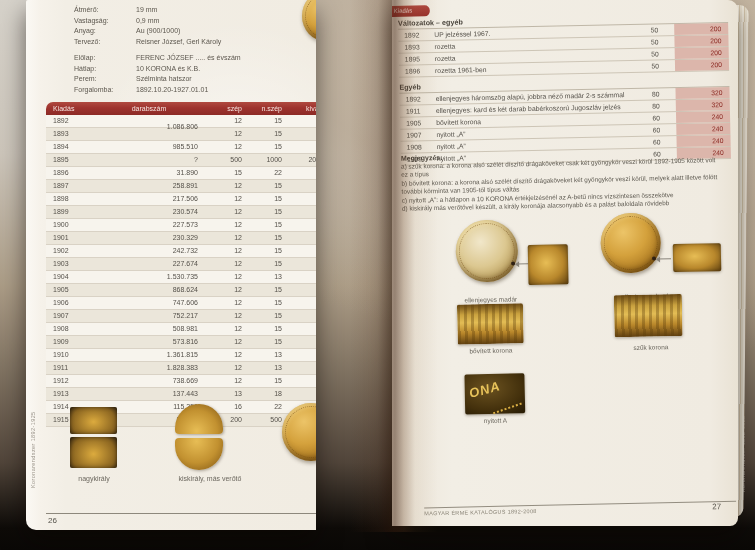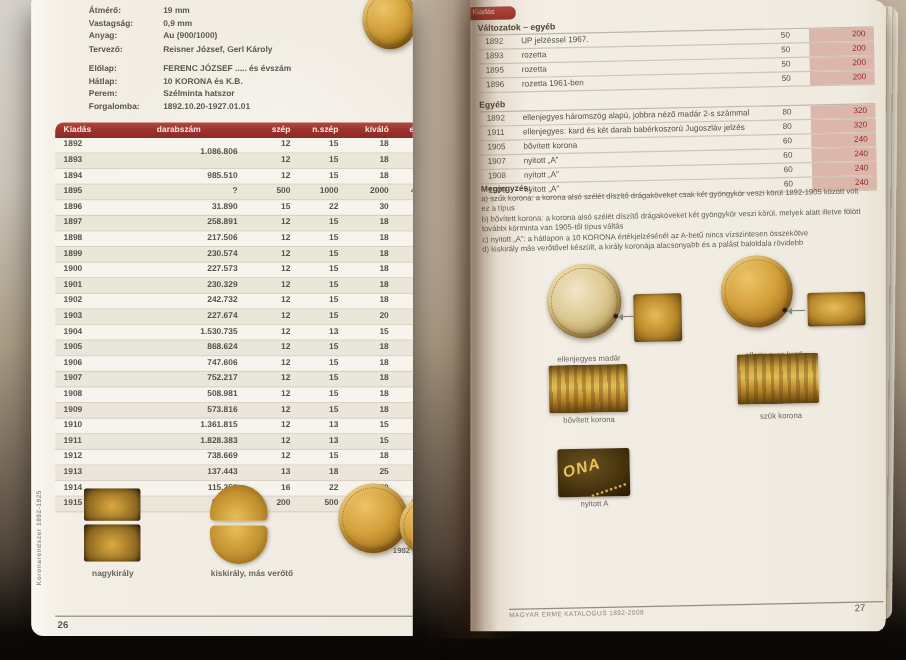--- a/index.html
+++ b/index.html
@@ -8,23 +8,23 @@
     background:
       radial-gradient(120% 80% at 88% 8%, rgba(196,179,156,.9) 0%, rgba(178,160,137,.65) 40%, rgba(0,0,0,0) 70%),
       linear-gradient(180deg,#d6d2ca 0%,#ccc5ba 28%,#ab9c86 52%,#51453a 84%,#0e0b08 96%,#0a0806 100%);}
   .edge-stack{position:absolute;left:729px;top:5px;width:17px;height:512px;z-index:1;
     background:repeating-linear-gradient(90deg,#efe8da 0 2px,#d3c4aa 2px 3px,#e6ddcb 3px 5px);
     border-radius:0 9px 9px 0;transform:rotate(.6deg);}
   .vtext{position:absolute;font-size:5.5px;color:#9a948a;letter-spacing:.4px;
     writing-mode:vertical-rl;transform:rotate(180deg);white-space:nowrap;}
   
   .page{position:absolute;top:0;z-index:2;overflow:hidden;}
-  .page-left{left:26px;width:318px;height:530px;border-radius:2px 0 0 10px;
+  .page-left{left:26px;width:290px;height:530px;border-radius:2px 0 0 10px;
     background:linear-gradient(90deg,#fbf9f4 0,#f6f2ea 14px,#f2eee5 40px,#f1ece2 100%);
-    box-shadow:0 12px 24px rgba(10,5,0,.55);font-weight:bold;}
+    box-shadow:0 12px 24px rgba(10,5,0,.55);}
   .page-left::before{content:"";position:absolute;left:60px;top:20px;width:300px;height:300px;
     border-radius:50%;background:radial-gradient(circle,rgba(255,255,255,.55),rgba(255,255,255,0) 70%);}
   .page-right{left:392px;width:346px;height:526px;border-radius:0 10px 8px 0;
     background:linear-gradient(90deg,#e2d5c4 0,#eee8dc 22px,#f2eee5 60px,#f0ebe1 92%,#e9e2d4 100%);
     box-shadow:0 12px 24px rgba(10,5,0,.55);}
   .gutter{position:absolute;left:350px;top:0;width:88px;height:532px;z-index:5;pointer-events:none;
     background:linear-gradient(90deg,rgba(70,40,22,0) 0%,rgba(85,48,26,.16) 32%,rgba(58,30,14,.46) 51%,
       rgba(92,56,30,.26) 61%,rgba(130,88,48,.08) 74%,rgba(0,0,0,0) 100%);}
   
   .lp-specs{position:absolute;left:48px;top:5px;}

